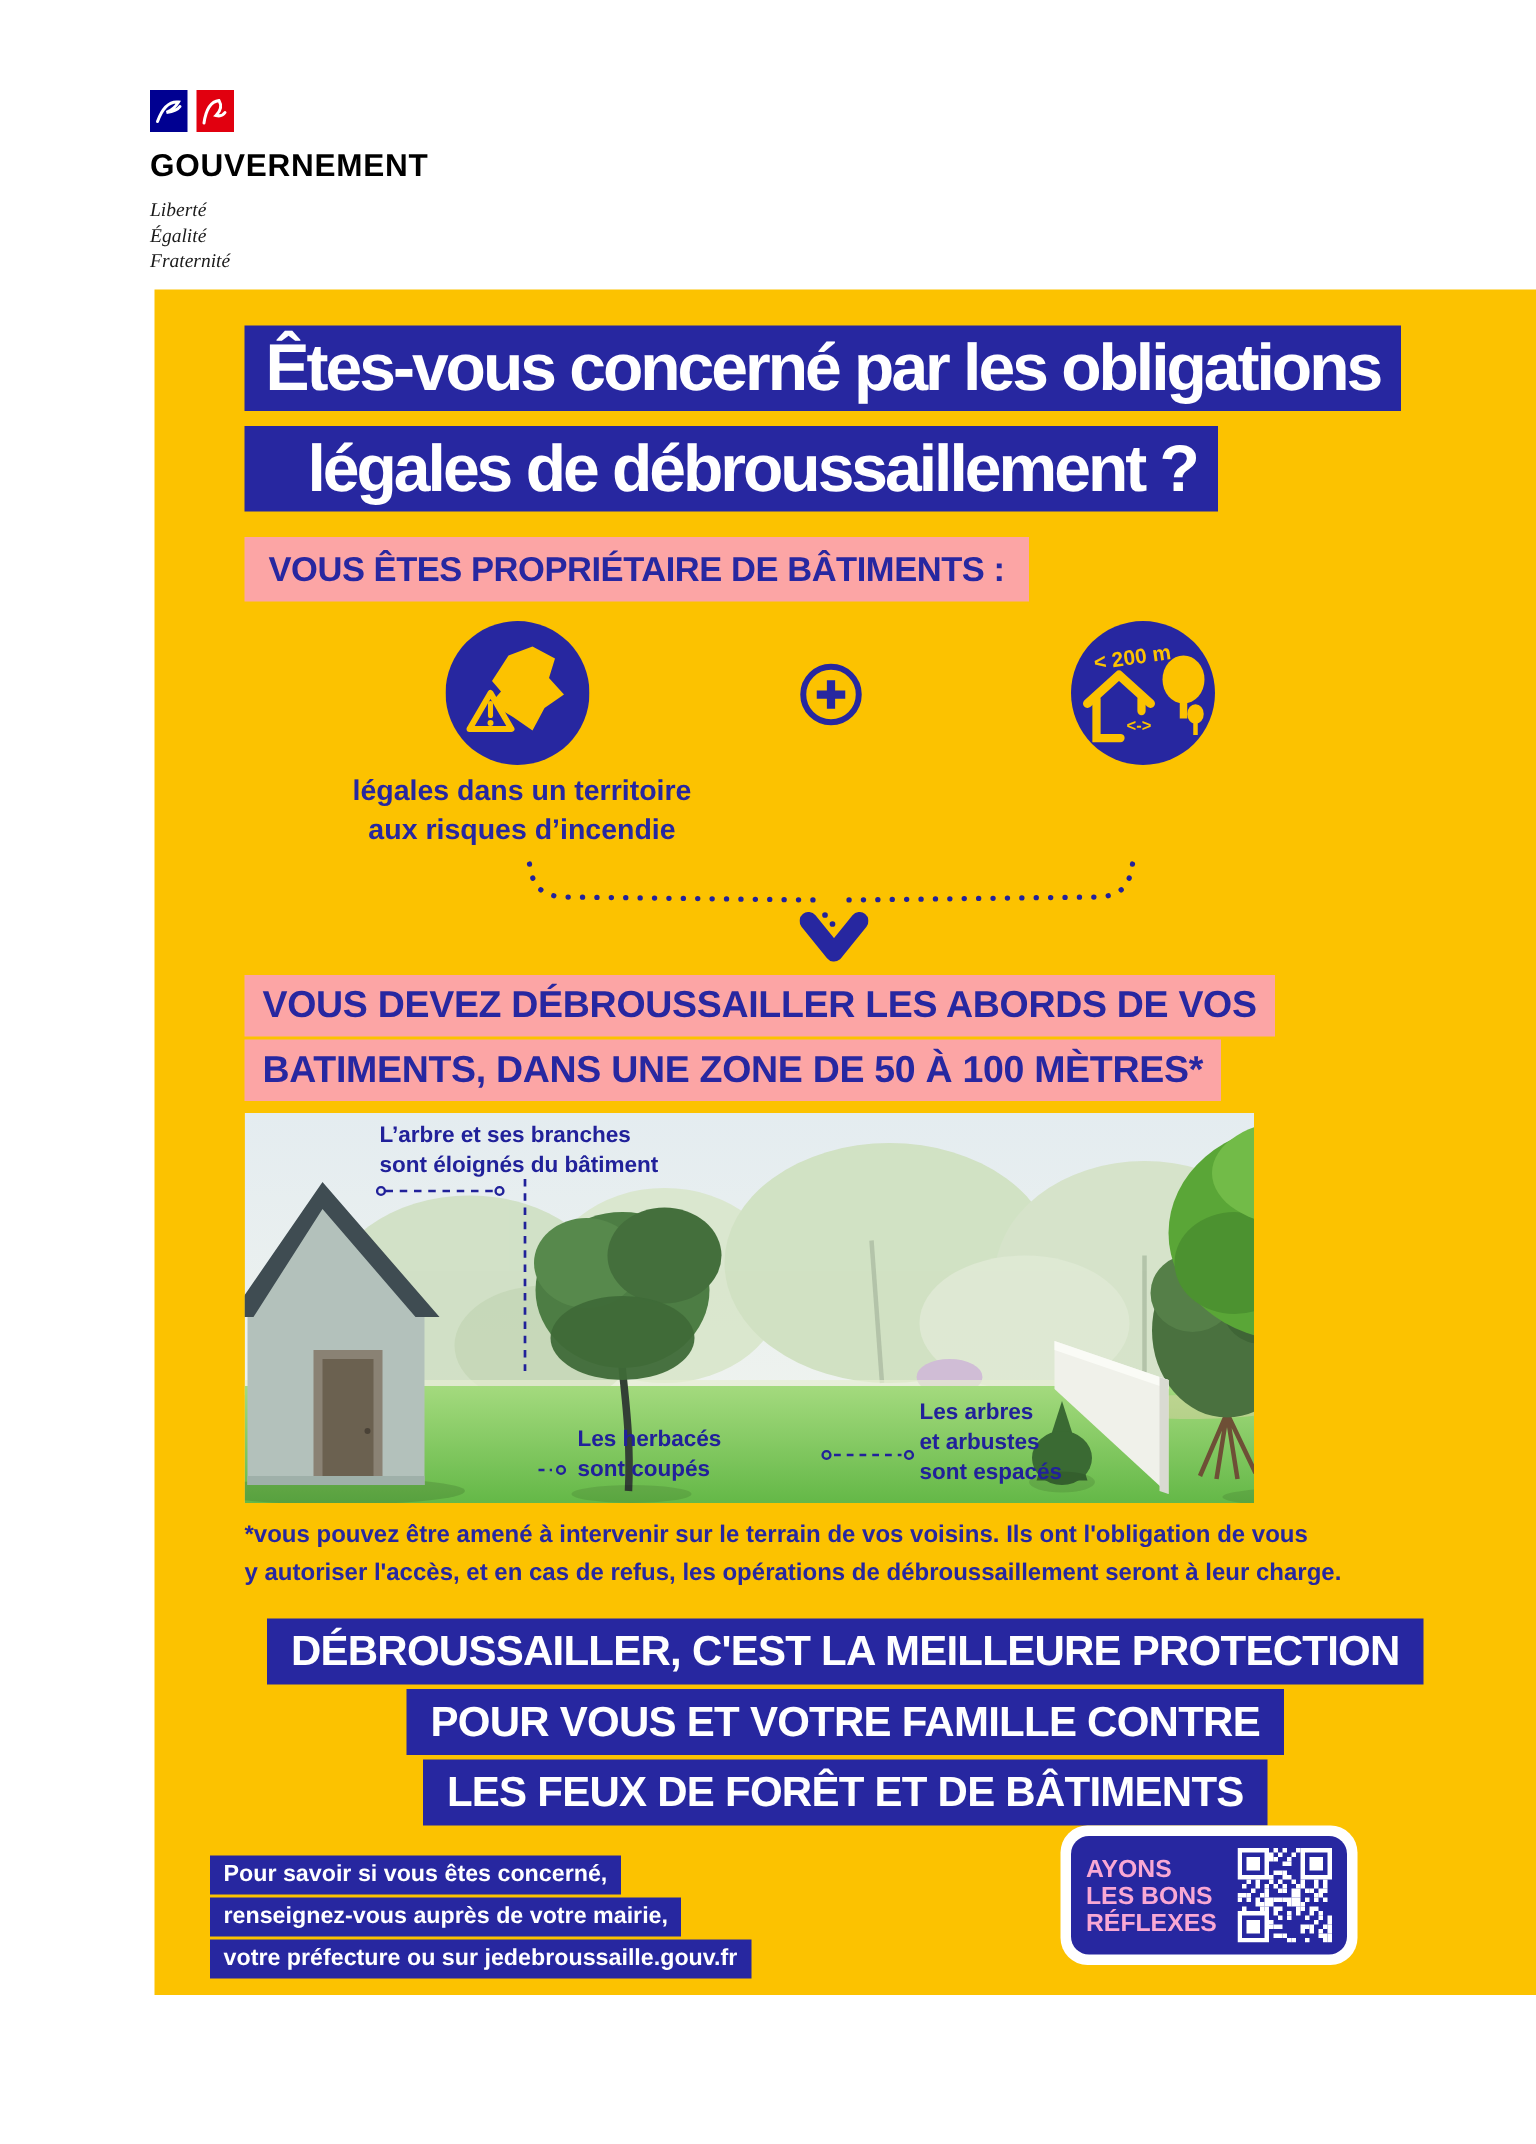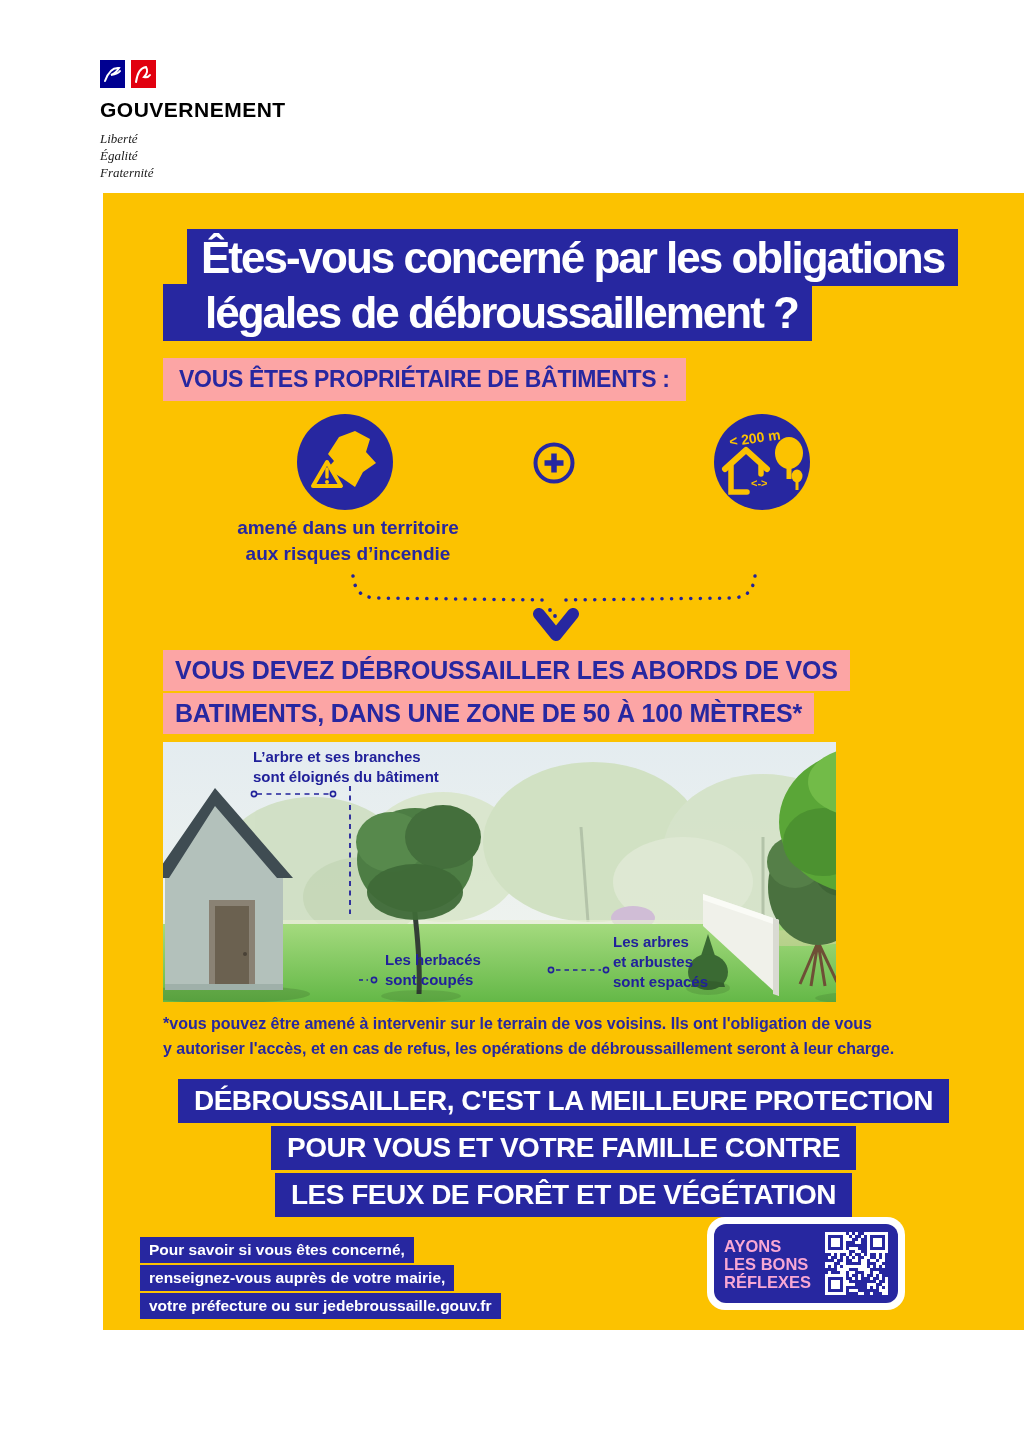--- a/index.html
+++ b/index.html
@@ -9,21 +9,21 @@
     font-family:"Liberation Sans", sans-serif; overflow:hidden;
   }
   
   .logo { position:absolute; left:100px; top:60px; }
   .logo-title { font-size:21px; font-weight:bold; letter-spacing:0.5px; color:#000; margin-top:4px; }
   .motto { font-family:"Liberation Serif", serif; font-style:italic; font-size:13px; line-height:17px; color:#1a1a1a; margin-top:8px; }
   
   .poster { position:absolute; left:103px; top:193px; width:921px; height:1137px; background:#fcc200; }
   .blue-box { position:absolute; background:#2727a0; color:#fff; font-weight:bold; white-space:nowrap; }
   .hline { left:60px; height:57px; line-height:57px; font-size:44px; letter-spacing:-2px; padding:0 14px; }
-  .hline1 { top:36px;margin-left:24px; }
+  .hline1 { top:24px; }
   .hline2 { top:91px;padding-left:42px; }
   .white-box { position:absolute; background:#fca5a5; color:#2727a0; font-weight:bold; white-space:nowrap; }
   .owner-title { left:60px; top:165px; font-size:23px; letter-spacing:-0.3px; padding:8px 16px; }
   .icon-abs { position:absolute; }
   .cond { position:absolute; color:#2727a0; font-weight:bold; font-size:19px; line-height:26px; text-align:center; }
   .cond-left { left:95px; top:322px; width:300px; }
   .cond-right { left:437px; top:322px; width:420px; }
   .oblig { font-size:25px; letter-spacing:-0.2px; padding:6px 12px; }
   .oblig1 { left:60px; top:457px; }
   .oblig2 { left:60px; top:500px; }
@@ -99,21 +99,21 @@
       <path d="M17,52 L17,78 L33,78" fill="none" stroke="#fcc200" stroke-width="5.5" stroke-linecap="round"></path>
       <path d="M47,52 L47,60" fill="none" stroke="#fcc200" stroke-width="5.5" stroke-linecap="round"></path>
       <ellipse cx="75" cy="39" rx="14" ry="16" fill="#fcc200"></ellipse>
       <rect x="72.5" y="52" width="5" height="13" fill="#fcc200"></rect>
       <ellipse cx="83" cy="62" rx="5.5" ry="6.5" fill="#fcc200"></ellipse>
       <rect x="81.5" y="67" width="3" height="9" fill="#fcc200"></rect>
       <text x="37" y="73" fill="#fcc200" font-size="11" font-weight="bold" font-family="Liberation Sans, sans-serif">&lt;-&gt;</text>
     </svg>
 
     <div class="cond cond-left">
-      <div>amené dans un territoire</div>
+      <div>légales dans un territoire</div>
       <div>aux risques d’incendie</div>
     </div>
 
     <svg class="icon-abs" style="left:197px;top:377px;" width="480" height="80" viewBox="0 0 480 80">
       <path d="M53,6 C55,22 62,27 75,28 L245,30" fill="none" stroke="#22229a" stroke-width="3.5" stroke-linecap="round" stroke-dasharray="0.1 9.5"></path>
       <path d="M455,6 C453,22 446,27 433,28 L263,30" fill="none" stroke="#22229a" stroke-width="3.5" stroke-linecap="round" stroke-dasharray="0.1 9.5"></path>
       <circle cx="250" cy="40" r="1.9" fill="#22229a"></circle>
       <circle cx="255" cy="46" r="1.9" fill="#22229a"></circle>
     </svg>
     <svg class="icon-abs" style="left:430px;top:415px;" width="46" height="36" viewBox="0 0 46 36">
@@ -238,21 +238,21 @@
     </div>
 
     <div class="footnote">
       <div>*vous pouvez être amené à intervenir sur le terrain de vos voisins. Ils ont l'obligation de vous</div>
       <div>y autoriser l'accès, et en cas de refus, les opérations de débroussaillement seront à leur charge.</div>
     </div>
 
     <div class="banners">
       <div class="banner">DÉBROUSSAILLER, C'EST LA MEILLEURE PROTECTION</div>
       <div class="banner">POUR VOUS ET VOTRE FAMILLE CONTRE</div>
-      <div class="banner">LES FEUX DE FORÊT ET DE VÉGÉTATION</div>
+      <div class="banner">LES FEUX DE FORÊT ET DE BÂTIMENTS</div>
     </div>
 
     <div class="info">
       <div class="info-line">Pour savoir si vous êtes concerné,</div>
       <div class="info-line">renseignez-vous auprès de votre mairie,</div>
       <div class="info-line">votre préfecture ou sur jedebroussaille.gouv.fr</div>
     </div>
 
     <div class="reflexes">
       <div class="reflexes-inner">

